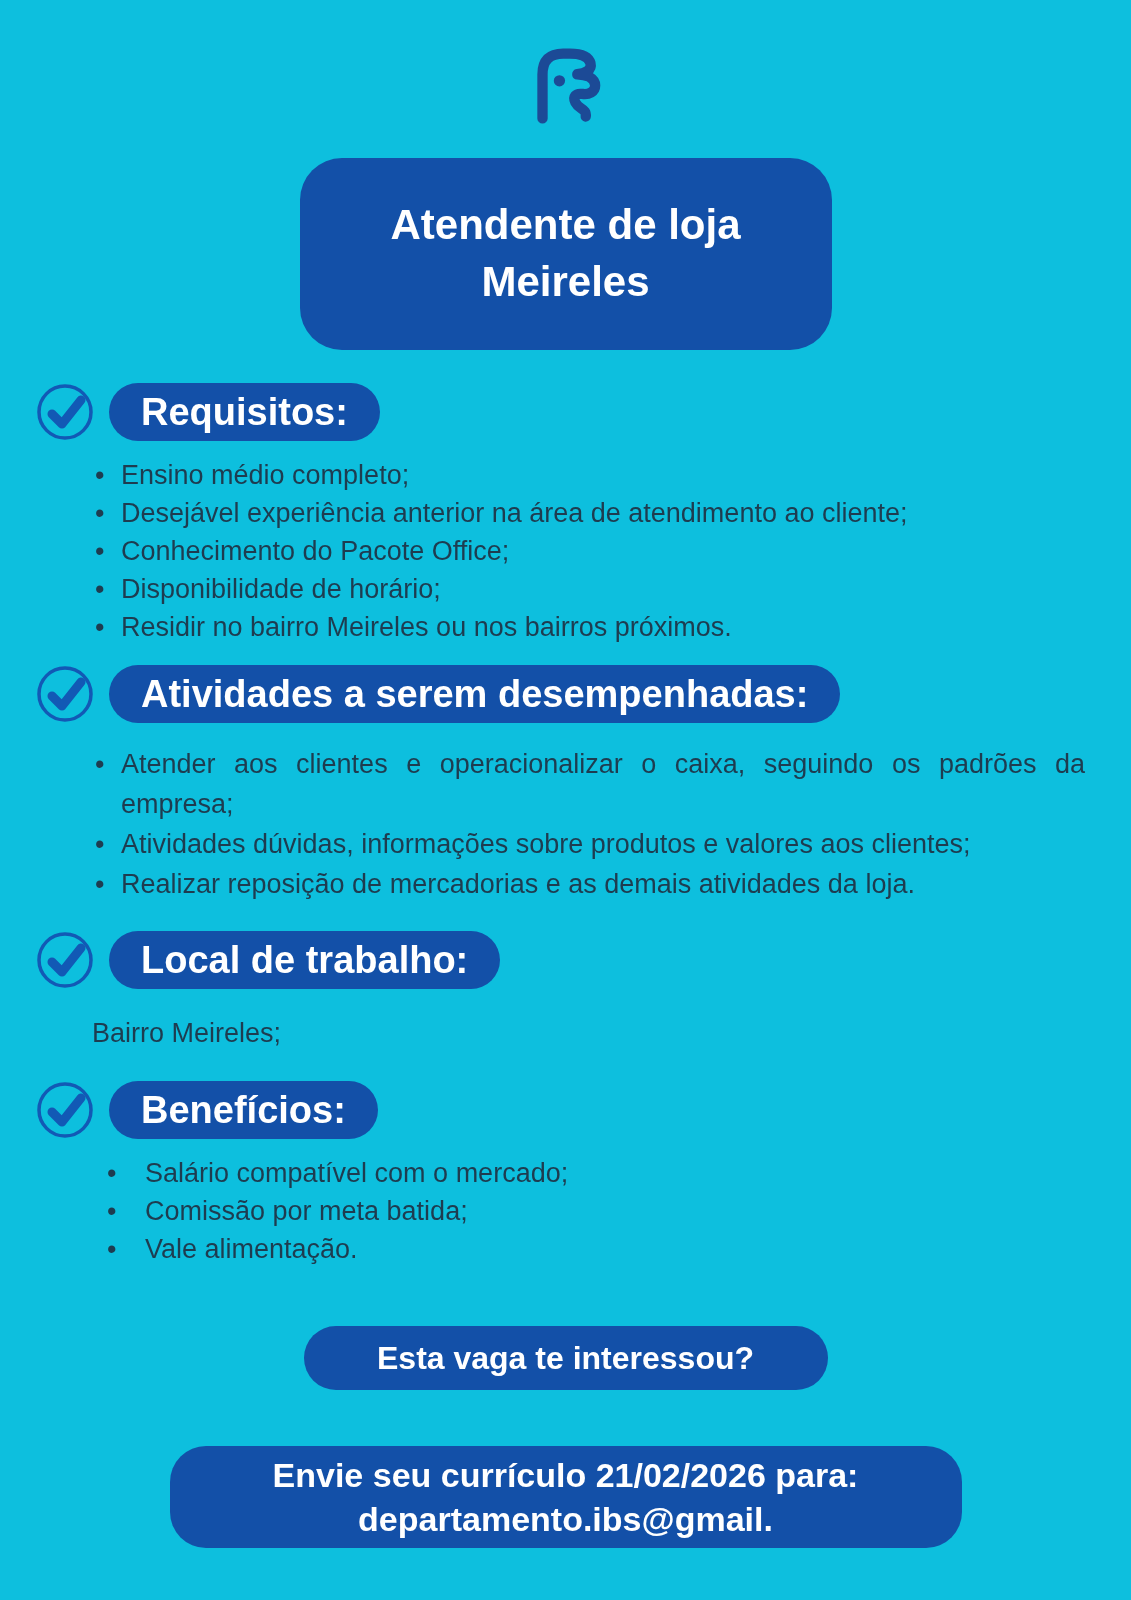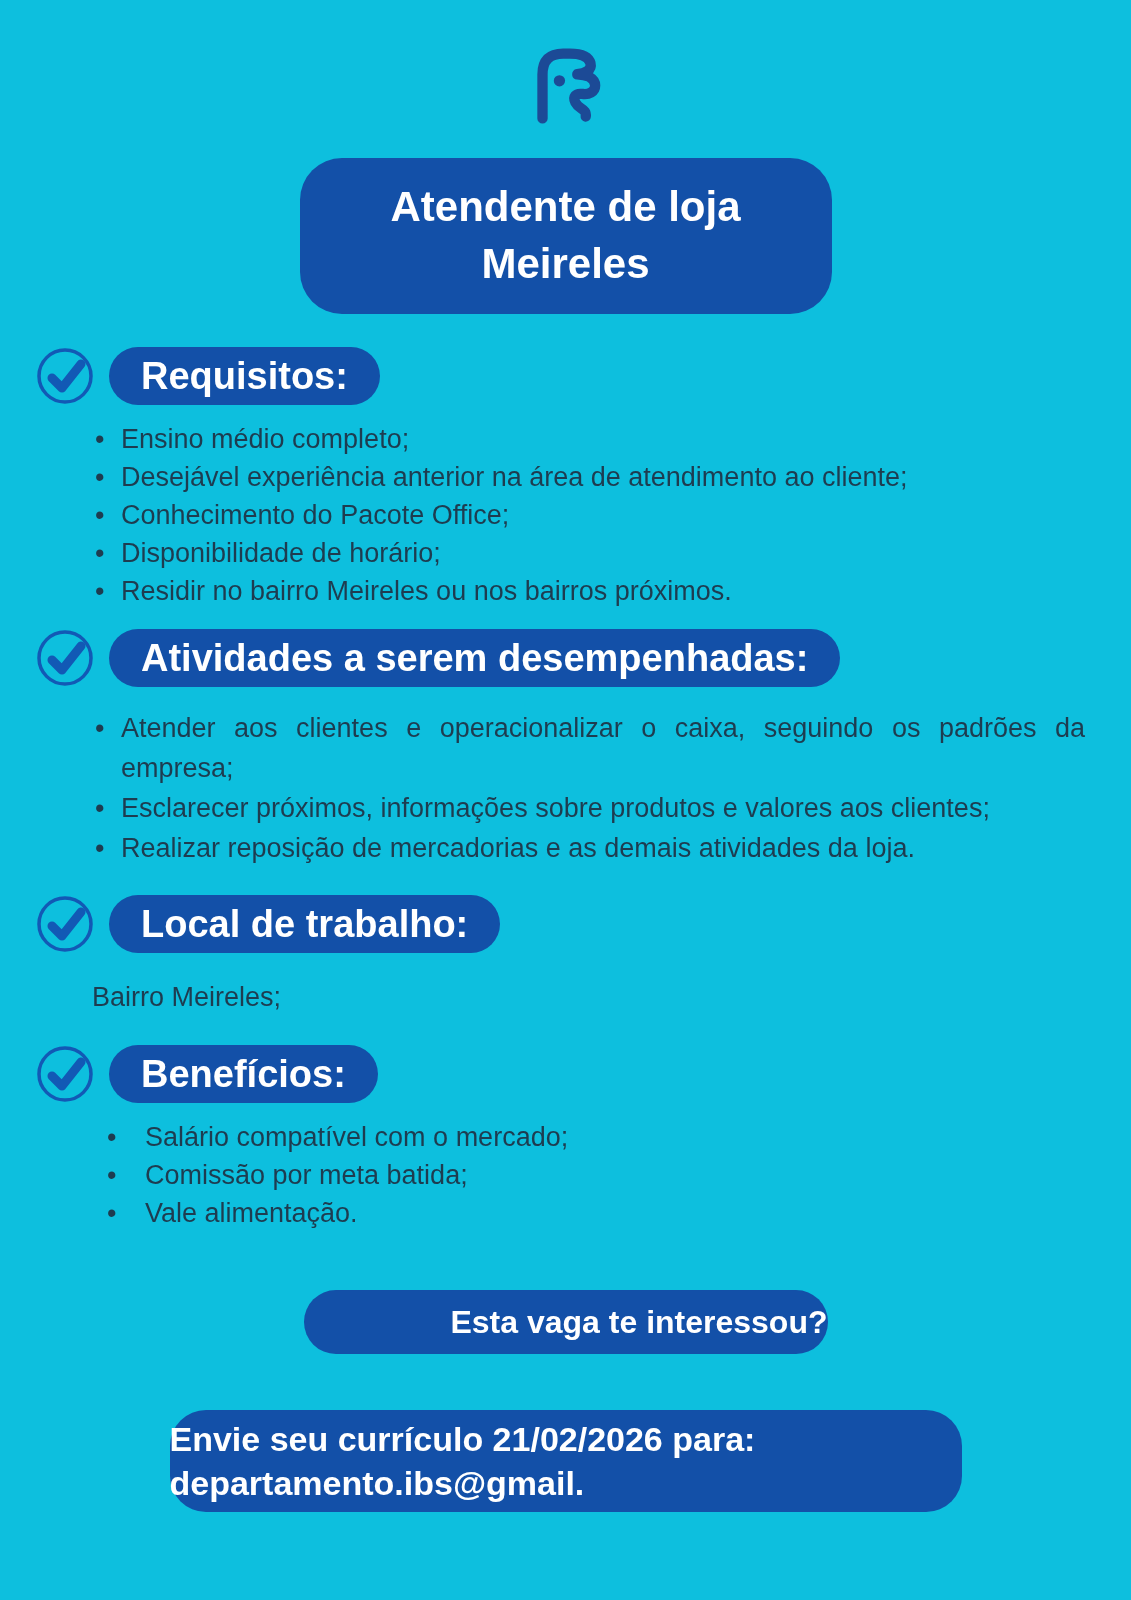--- a/index.html
+++ b/index.html
@@ -28,21 +28,21 @@
     font-weight: 700;
     color: #1c4a96;
     letter-spacing: 5px;
     line-height: 1;
     transform: translateY(-4px);
   }
 
   
   .title-pill {
     width: 532px;
-    height: 156px;
+    height: 192px;
     margin: 30px auto 0 auto;
     background: #1350a8;
     border-radius: 42px;
     display: flex;
     flex-direction: column;
     align-items: center;
     justify-content: center;
     color: #ffffff;
     font-size: 42px;
     font-weight: 700;
@@ -109,34 +109,34 @@
 
   
   .question-pill {
     width: 524px;
     height: 64px;
     margin: 58px auto 0 auto;
     background: #1350a8;
     border-radius: 999px;
     display: flex;
     align-items: center;
-    justify-content: flex-end;
+    justify-content: center;
     color: #ffffff;
     font-size: 32px;
     font-weight: 700;
   }
   .cta-pill {
     width: 792px;
     height: 102px;
     margin: 56px auto 0 auto;
     background: #1350a8;
     border-radius: 36px;
     display: flex;
     flex-direction: column;
-    align-items: flex-start;
+    align-items: center;
     justify-content: center;
     color: #ffffff;
     font-size: 34px;
     font-weight: 700;
     line-height: 1.3;
     text-align: center;
   }
 </style>
 </head>
 <body>
@@ -172,21 +172,21 @@
 
   <div class="section-row mt-ativ">
     <svg class="check" viewBox="0 0 60 60">
       <circle cx="30" cy="30" r="26" fill="none" stroke="#1259b5" stroke-width="3.5"></circle>
       <path d="M17 32 L27 42 L46 18" fill="none" stroke="#1259b5" stroke-width="9" stroke-linecap="round" stroke-linejoin="round"></path>
     </svg>
     <div class="heading-pill">Atividades a serem desempenhadas:</div>
   </div>
   <ul class="list-atividades">
     <li>Atender aos clientes e operacionalizar o caixa, seguindo os padrões da empresa;</li>
-    <li>Esclarecer próximos, informações sobre produtos e valores aos clientes;</li>
+    <li>Atividades dúvidas, informações sobre produtos e valores aos clientes;</li>
     <li>Realizar reposição de mercadorias e as demais atividades da loja.</li>
   </ul>
 
   <div class="section-row mt-local">
     <svg class="check" viewBox="0 0 60 60">
       <circle cx="30" cy="30" r="26" fill="none" stroke="#1259b5" stroke-width="3.5"></circle>
       <path d="M17 32 L27 42 L46 18" fill="none" stroke="#1259b5" stroke-width="9" stroke-linecap="round" stroke-linejoin="round"></path>
     </svg>
     <div class="heading-pill">Local de trabalho:</div>
   </div>

